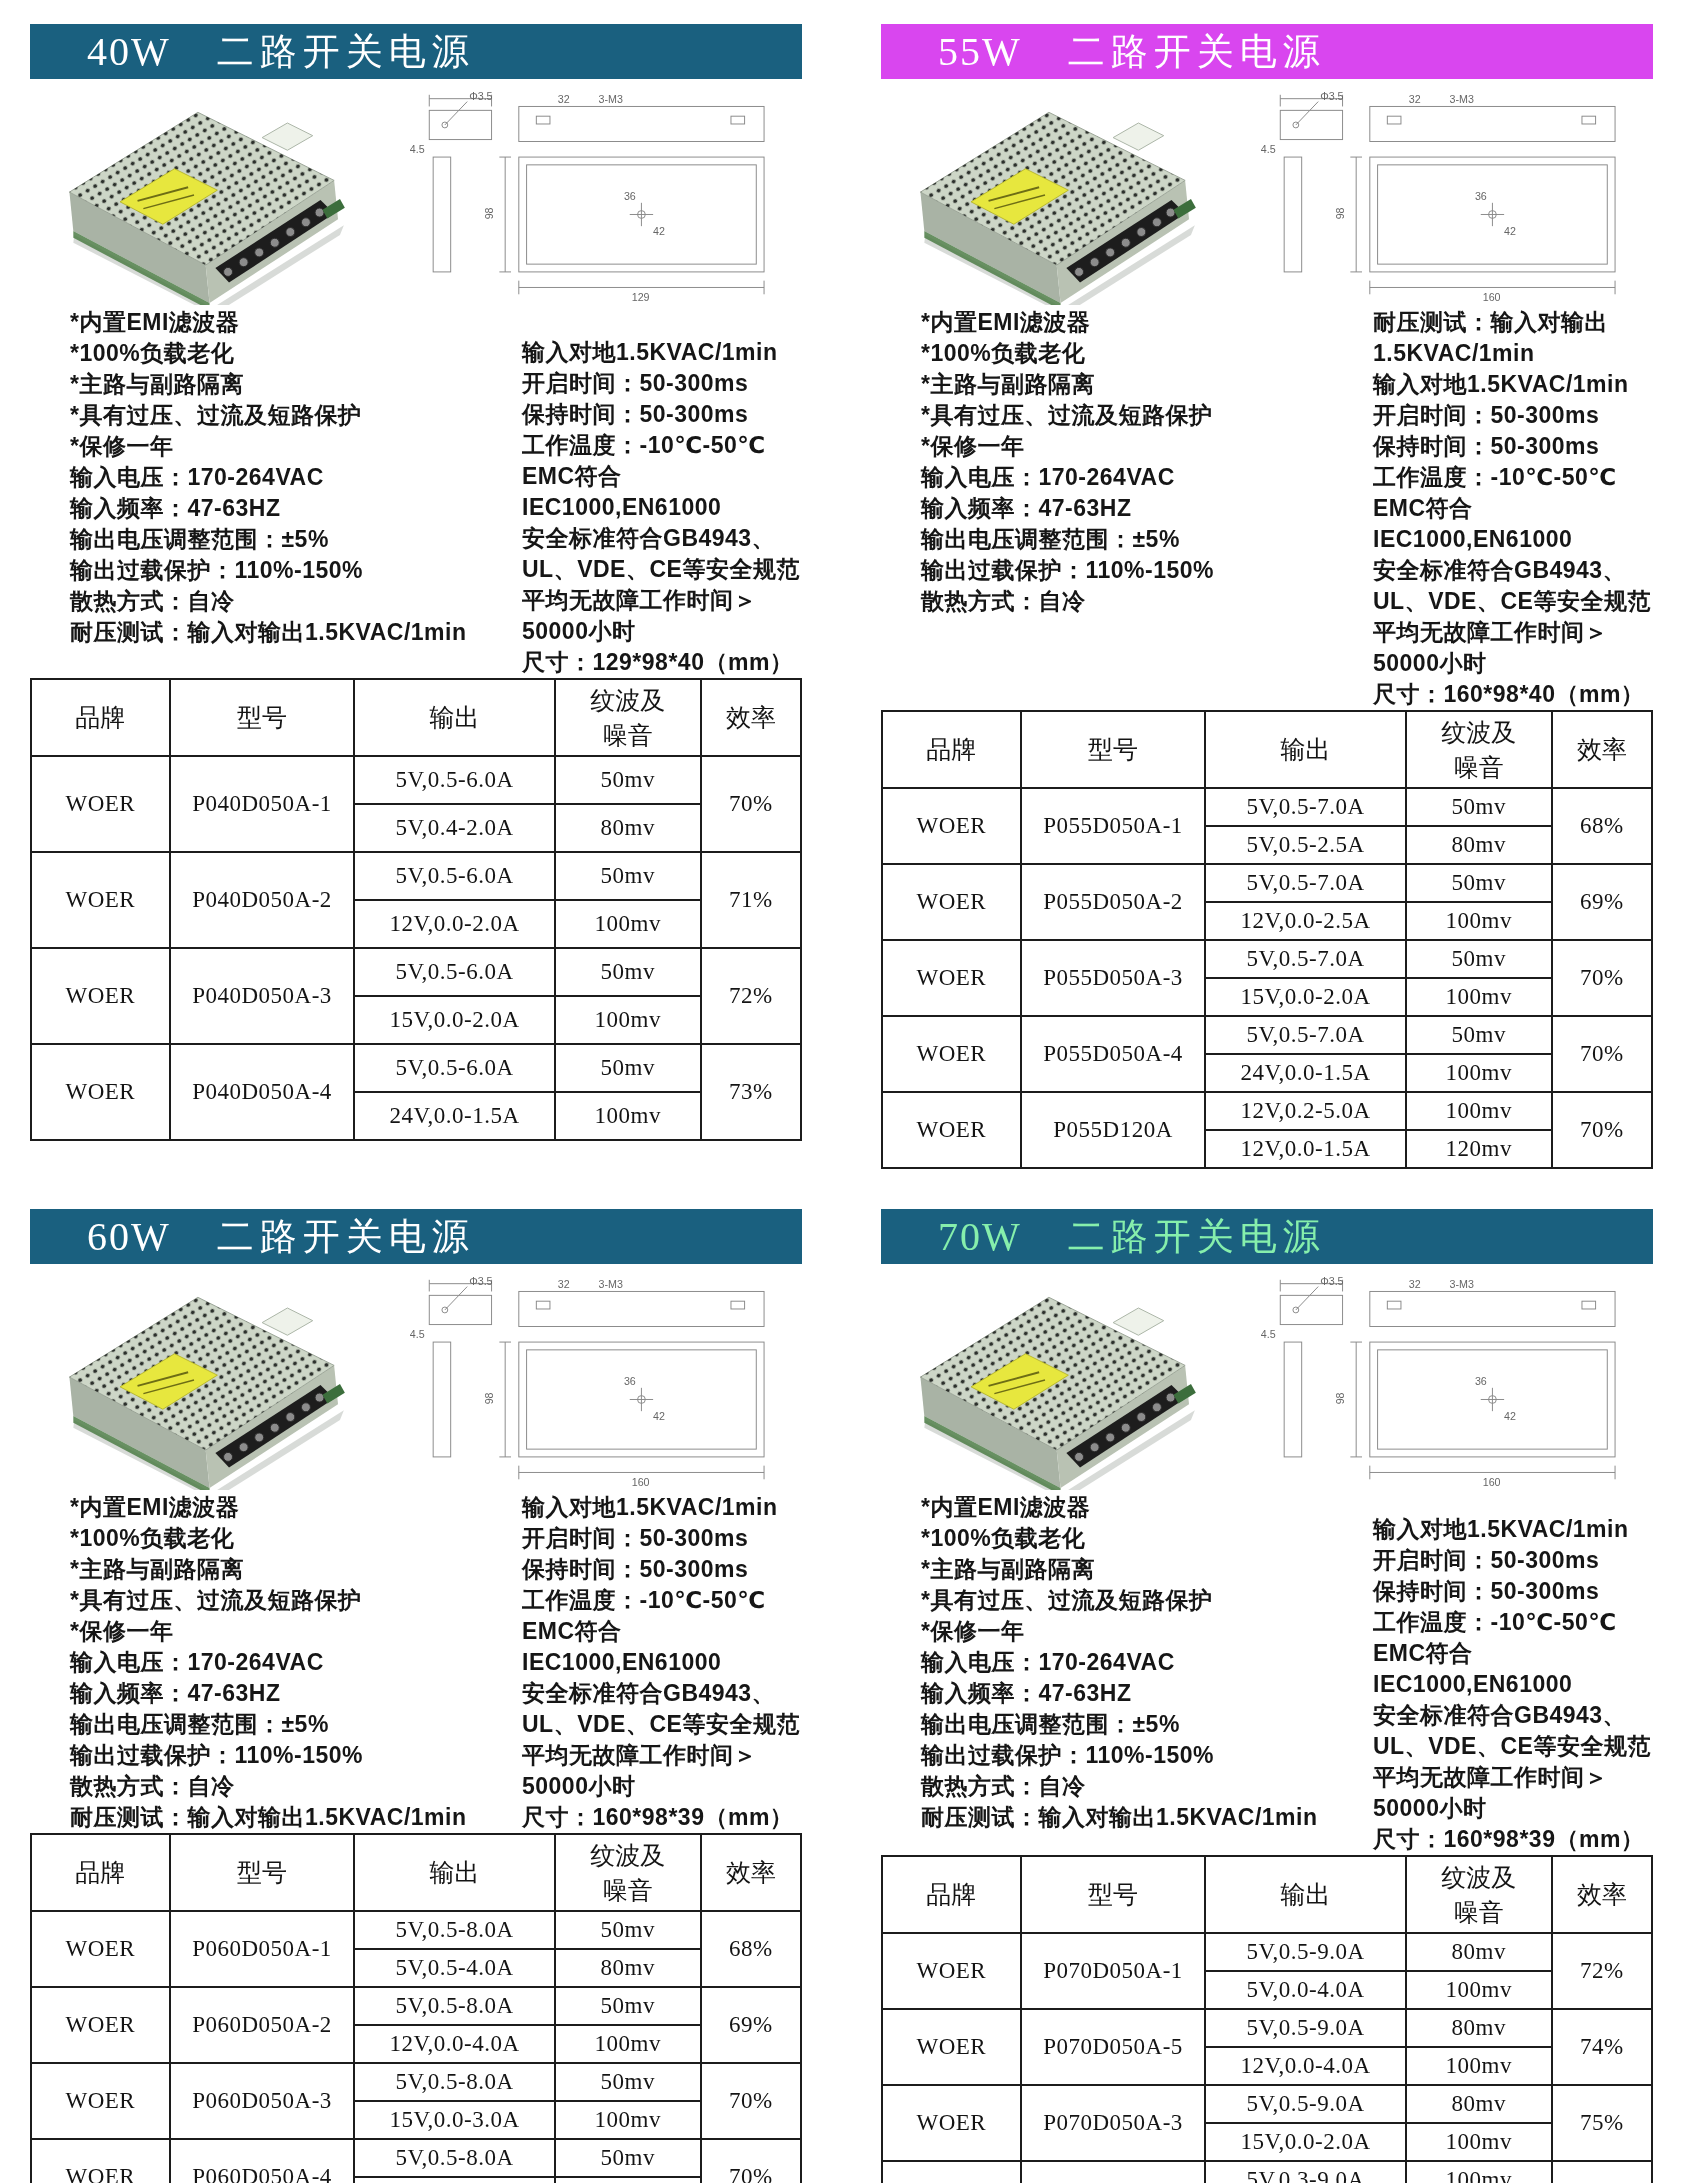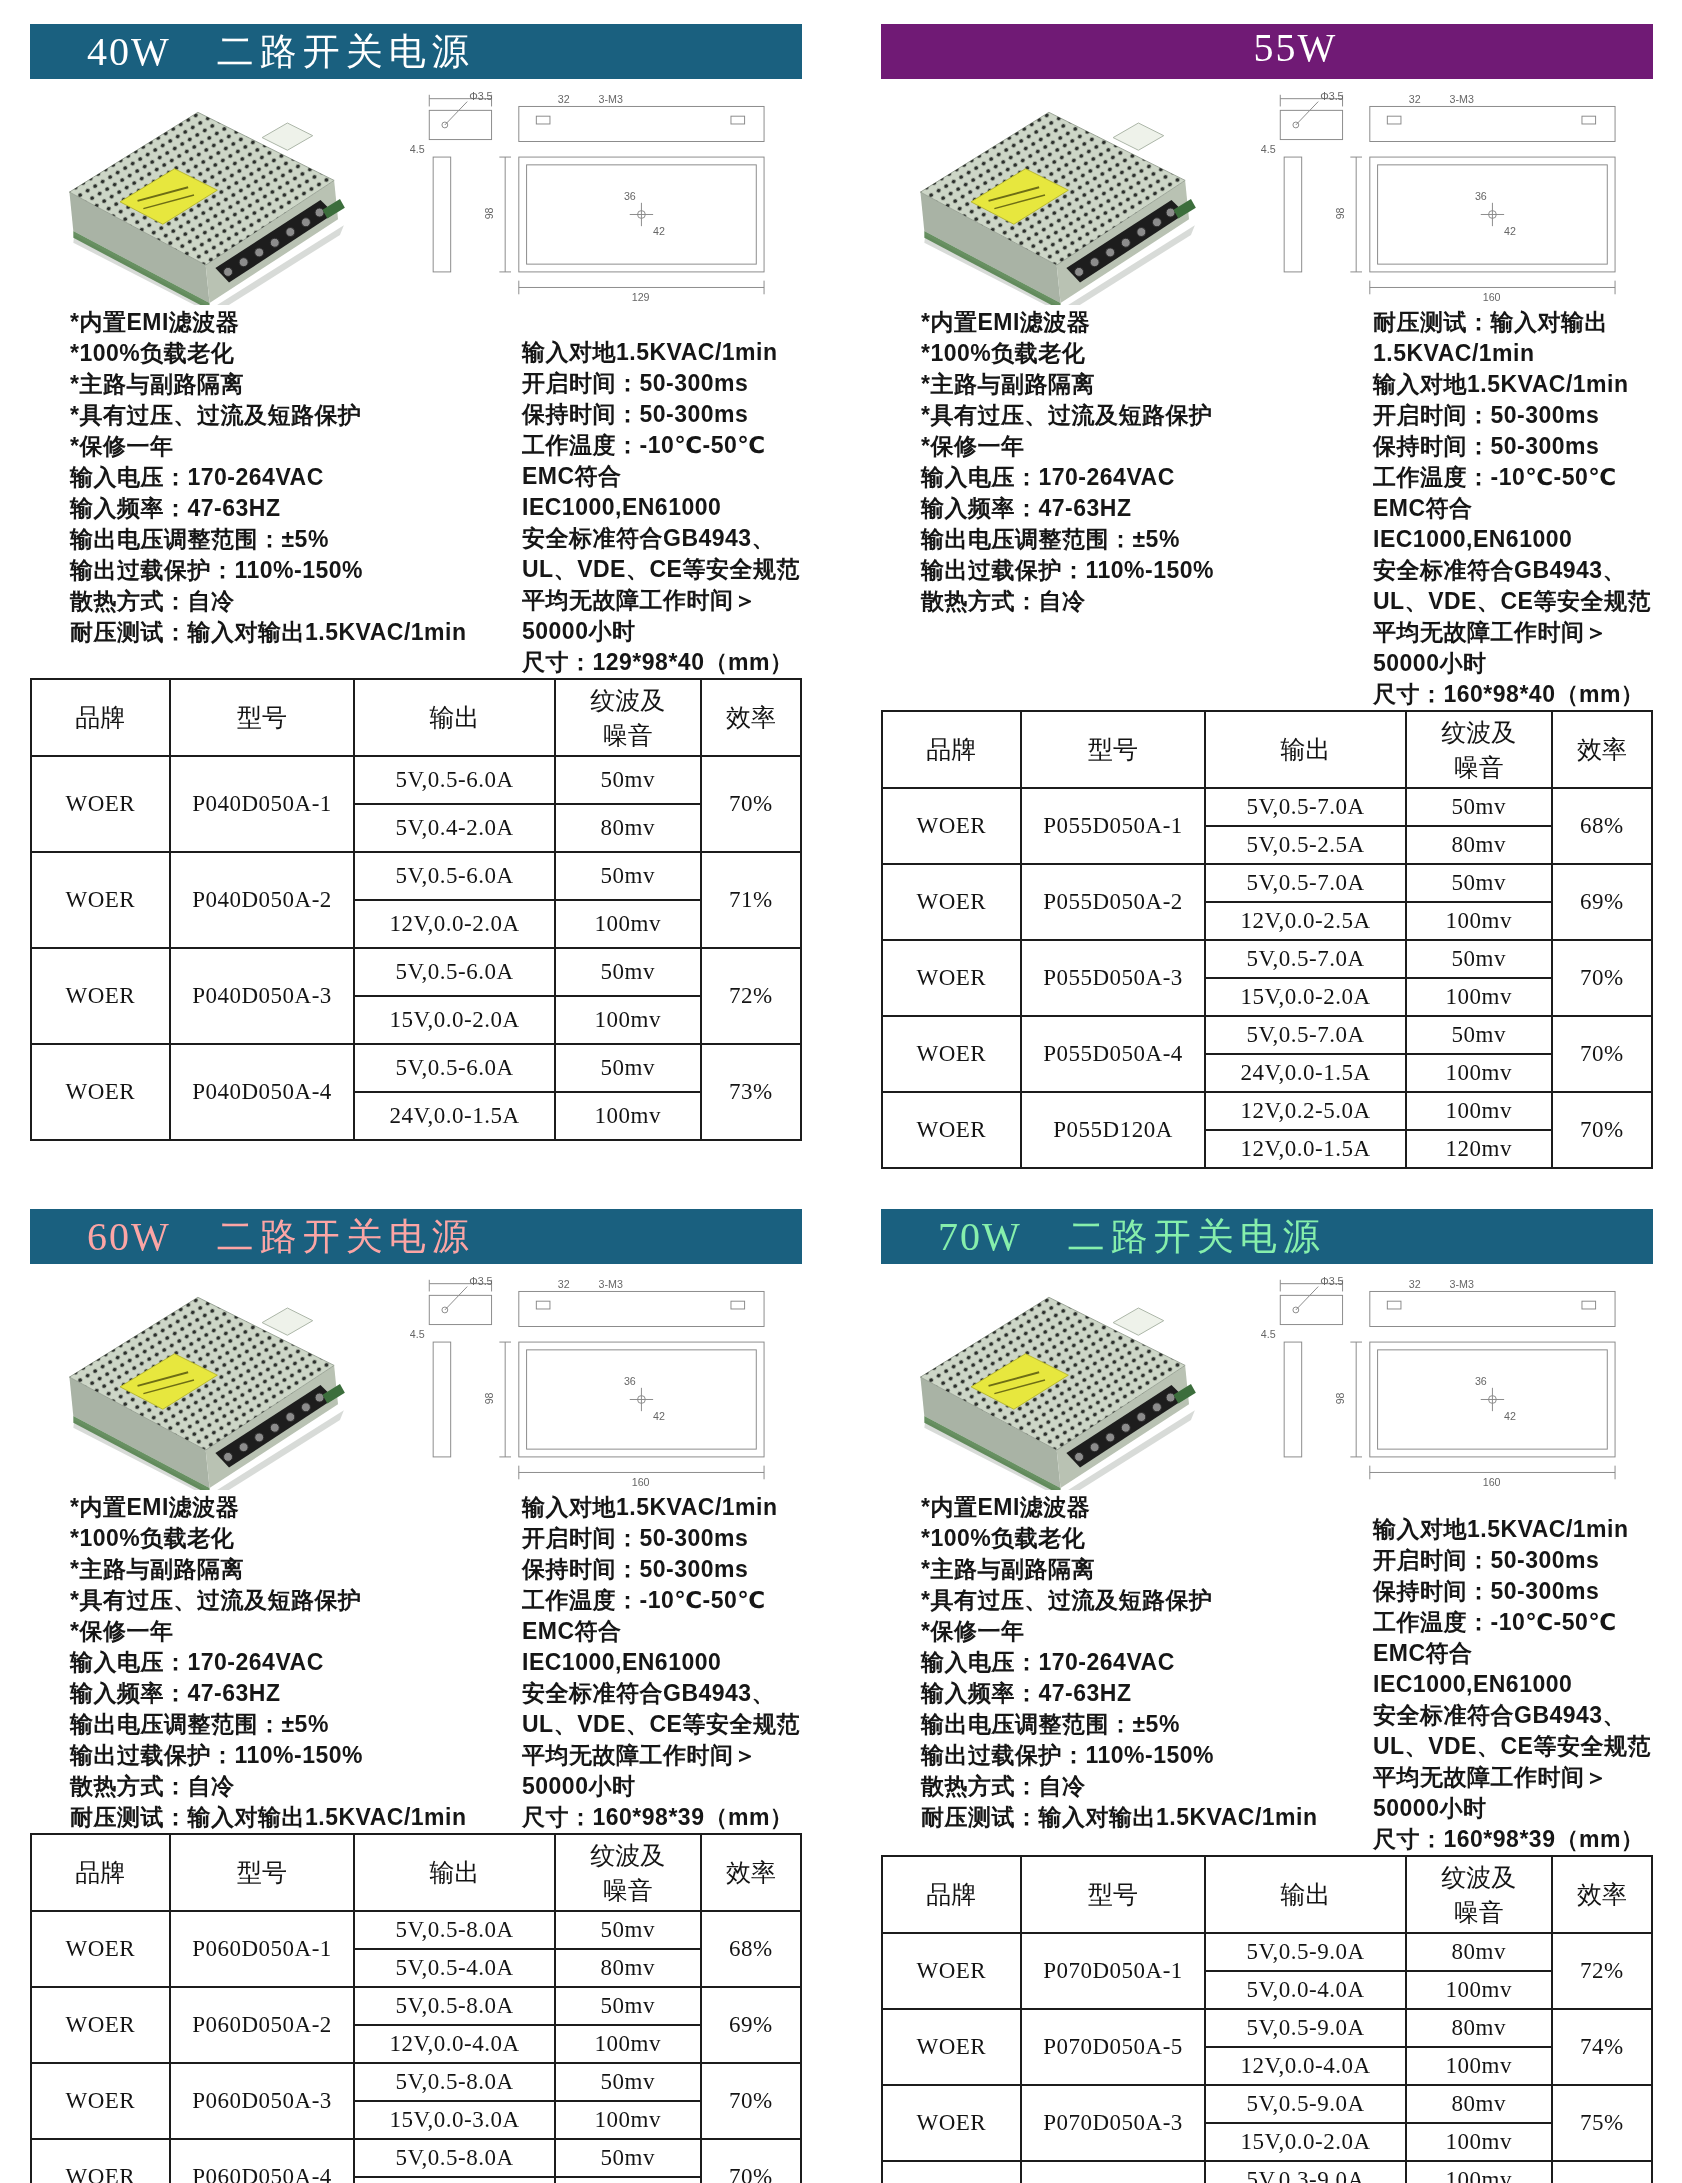--- a/index.html
+++ b/index.html
@@ -204,21 +204,21 @@
           </tr>
           <tr>
             <td>24V,0.0-1.5A</td>
             <td>100mv</td>
           </tr>
         </tbody>
       </table>
   </section>
 
   <section class="sec" id="sec-55w">
-    <header class="sec-header" style="background: #701a75; color: rgb(255, 255, 255); flex-direction: column;">
+    <header class="sec-header" style="background: #d946ef; color: rgb(255, 255, 255);">
       <span class="pw">55W</span>
       <span class="tt">二路开关电源</span>
     </header>
     <div class="media">
       <div class="photo">
   <svg viewBox="0 0 335 224" width="327" height="218">
     <polygon points="45,152 187,227 322,142 318,152 188,234 44,160" fill="#a9b0a9" opacity="0.45"></polygon>
     <polygon points="40,108 180,183 184,222 44,148" fill="#a9b3a5"></polygon>
     <polygon points="180,183 312,96 316,136 184,222" fill="#b9c2b3"></polygon>
     <polygon points="44,148 184,222 184,229 44,155" fill="#4e7d46" opacity="0.85"></polygon>
@@ -383,21 +383,21 @@
           </tr>
           <tr>
             <td>12V,0.0-1.5A</td>
             <td>120mv</td>
           </tr>
         </tbody>
       </table>
   </section>
 
   <section class="sec" id="sec-60w">
-    <header class="sec-header" style="background: rgb(26, 96, 127); color: #fca5a5; text-align: center;">
+    <header class="sec-header" style="background: rgb(26, 96, 127); color: #ffffff; text-align: center;">
       <span class="pw">60W</span>
       <span class="tt">二路开关电源</span>
     </header>
     <div class="media">
       <div class="photo">
   <svg viewBox="0 0 335 224" width="327" height="218">
     <polygon points="45,152 187,227 322,142 318,152 188,234 44,160" fill="#a9b0a9" opacity="0.45"></polygon>
     <polygon points="40,108 180,183 184,222 44,148" fill="#a9b3a5"></polygon>
     <polygon points="180,183 312,96 316,136 184,222" fill="#b9c2b3"></polygon>
     <polygon points="44,148 184,222 184,229 44,155" fill="#4e7d46" opacity="0.85"></polygon>

